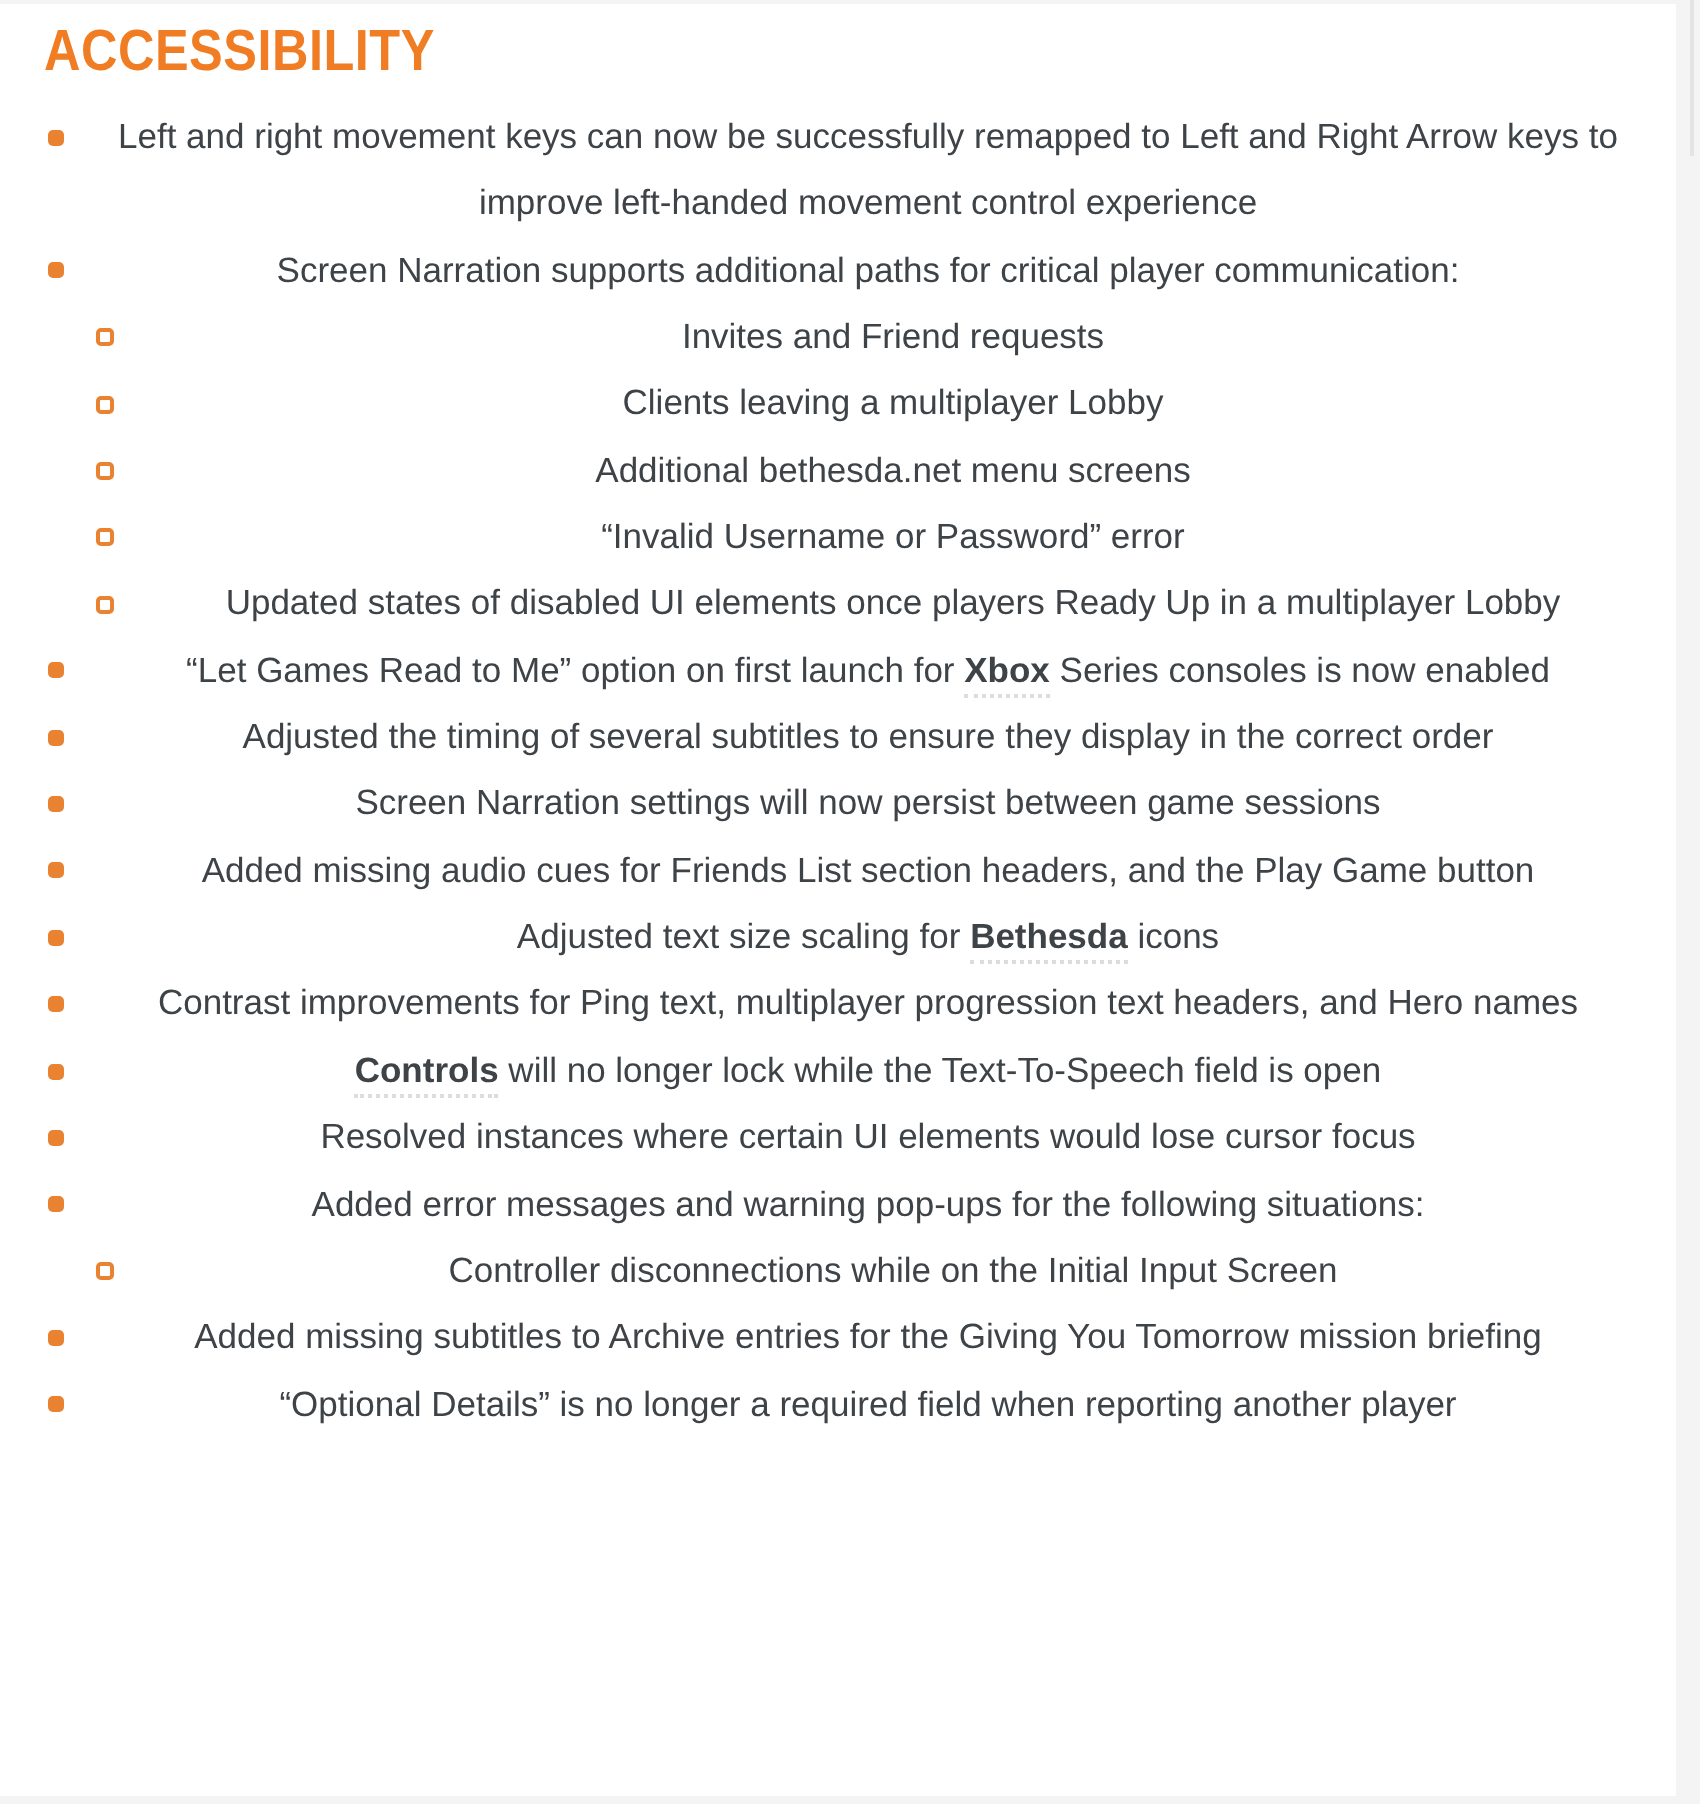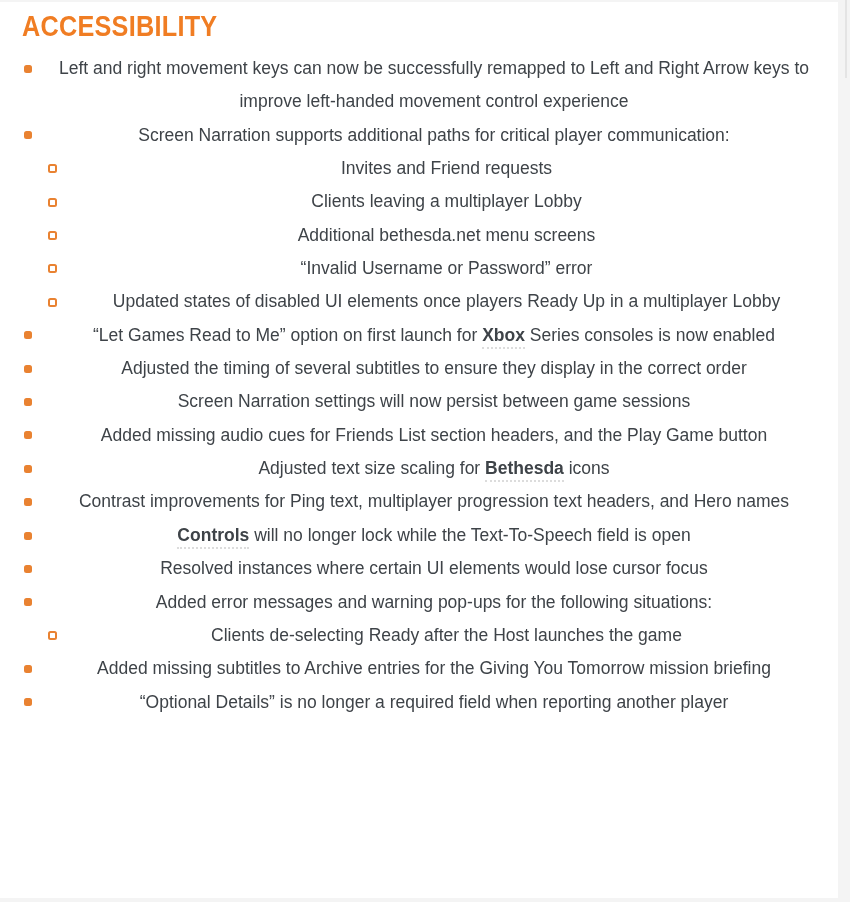--- a/index.html
+++ b/index.html
@@ -105,19 +105,19 @@
         </ul></li>
       <li class="l1"><span class="seg">“Let Games Read to Me” option on first launch for </span><span class="seg dotted">Xbox</span><span class="seg"> Series consoles is now enabled</span></li>
       <li class="l1"><span class="seg">Adjusted the timing of several subtitles to ensure they display in the correct order</span></li>
       <li class="l1"><span class="seg">Screen Narration settings will now persist between game sessions</span></li>
       <li class="l1"><span class="seg">Added missing audio cues for Friends List section headers, and the Play Game button</span></li>
       <li class="l1"><span class="seg">Adjusted text size scaling for </span><span class="seg dotted">Bethesda</span><span class="seg"> icons</span></li>
       <li class="l1"><span class="seg">Contrast improvements for Ping text, multiplayer progression text headers, and Hero names</span></li>
       <li class="l1"><span class="seg dotted">Controls</span><span class="seg"> will no longer lock while the Text-To-Speech field is open</span></li>
       <li class="l1"><span class="seg">Resolved instances where certain UI elements would lose cursor focus</span></li>
       <li class="l1"><span class="seg">Added error messages and warning pop-ups for the following situations:</span><ul class="sub">
-          <li class="l2"><span class="seg">Clients de-selecting Ready after the Host launches the game</span></li>
+          <li class="l2"><span class="seg">Controller disconnections while on the Initial Input Screen</span></li>
         </ul></li>
       <li class="l1"><span class="seg">Added missing subtitles to Archive entries for the Giving You Tomorrow mission briefing</span></li>
       <li class="l1"><span class="seg">“Optional Details” is no longer a required field when reporting another player</span></li>
     </ul>
 </div>
 <div class="scrollbar-thumb"></div>
 
 </body></html>

